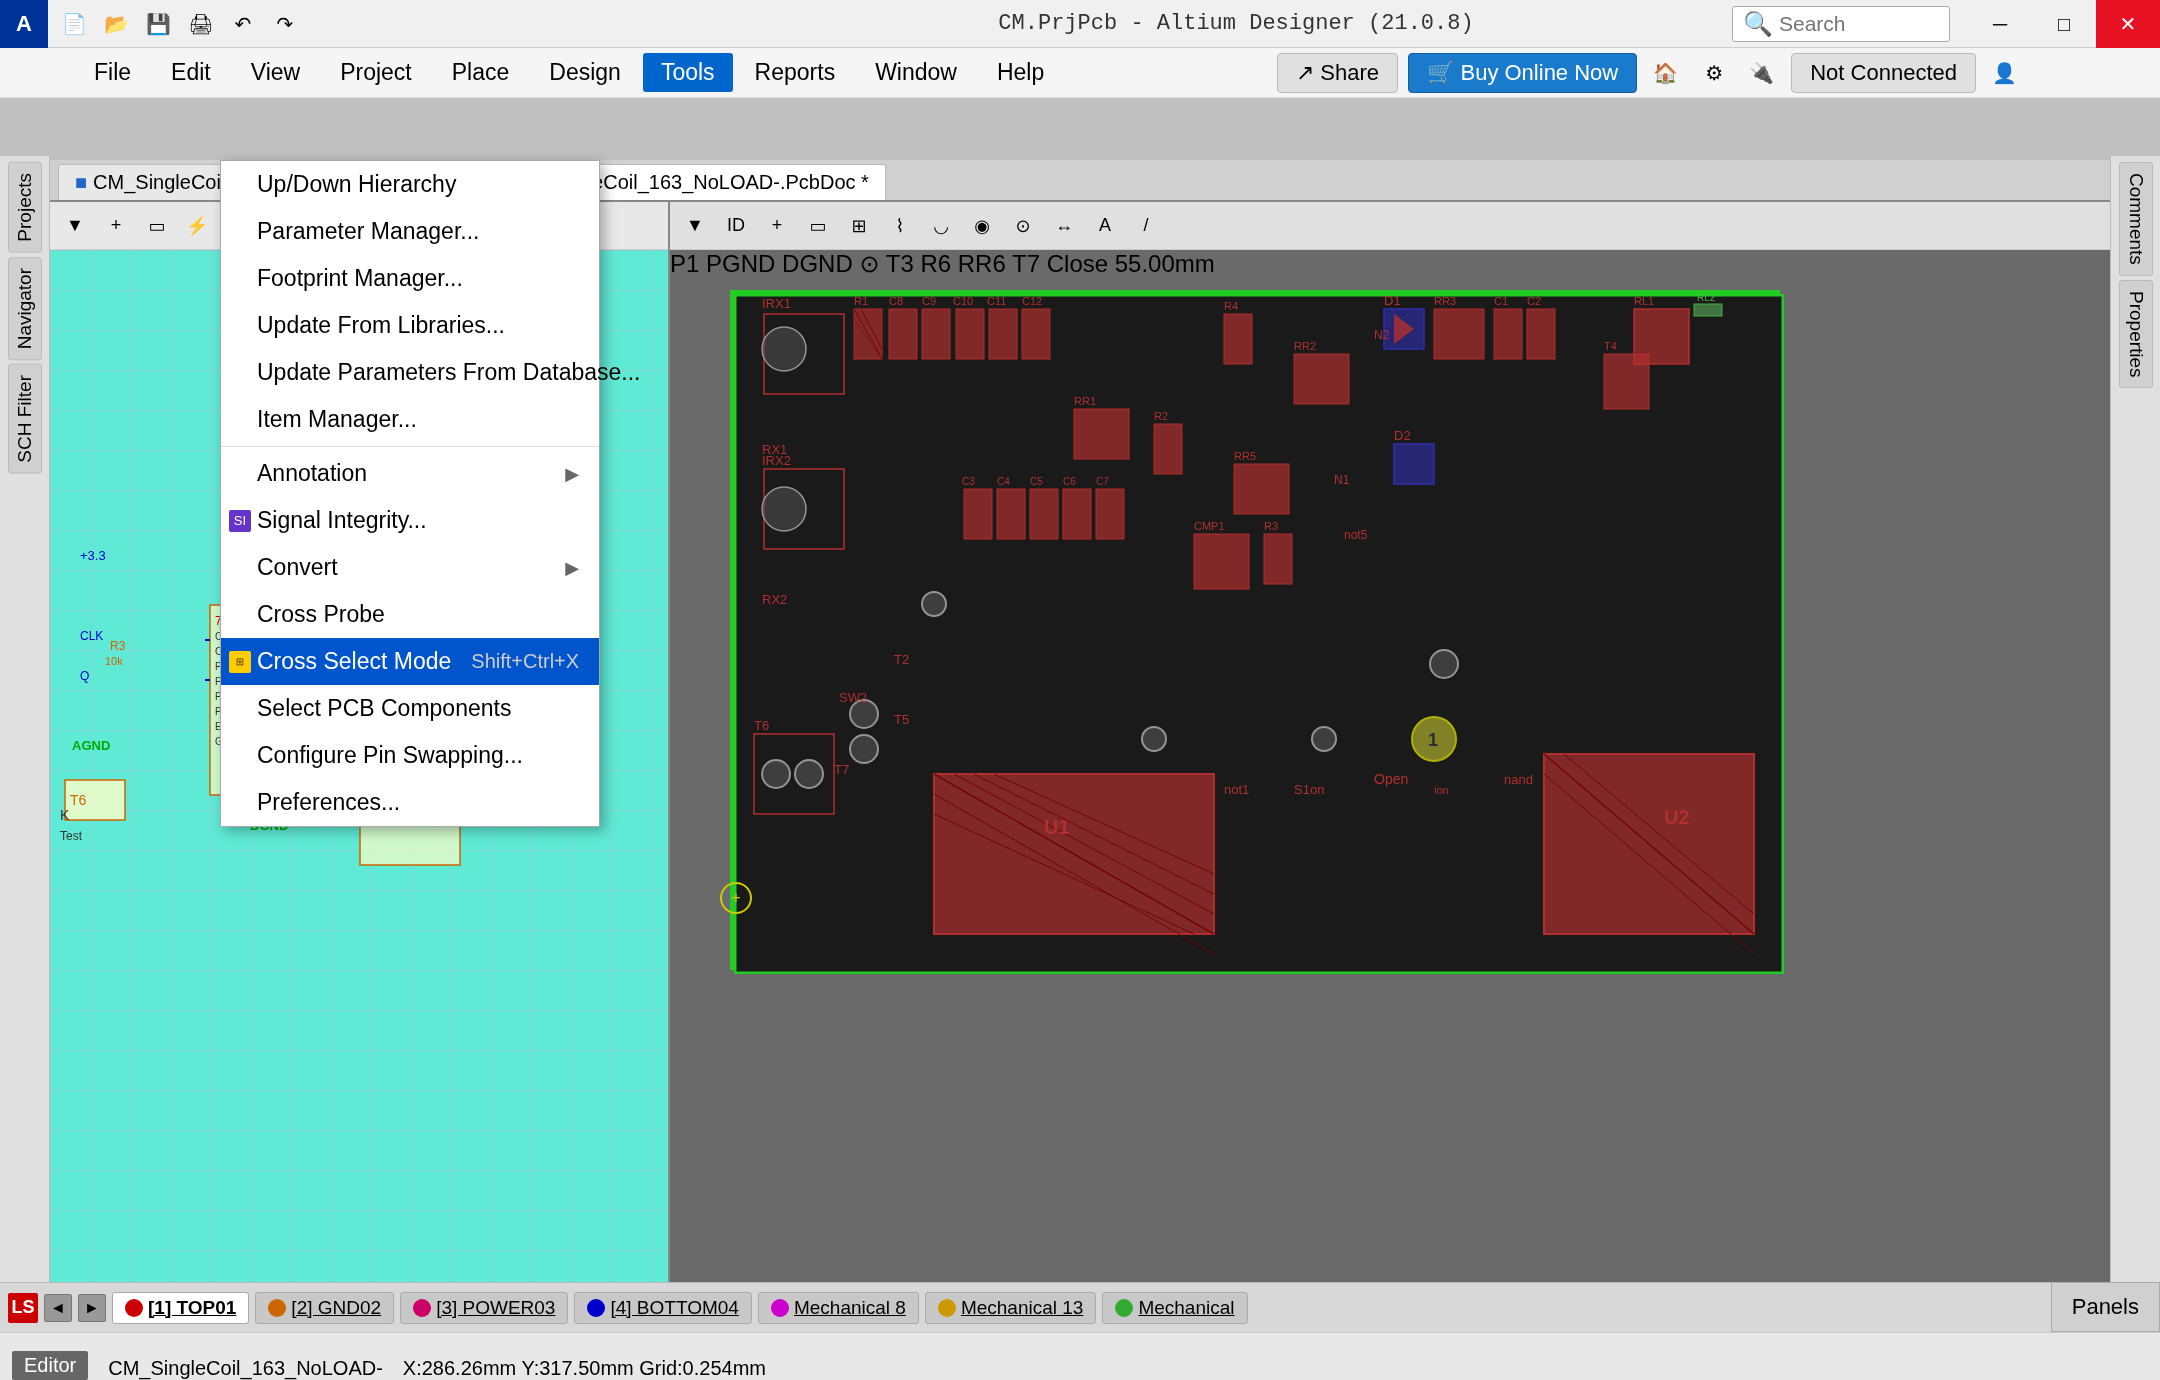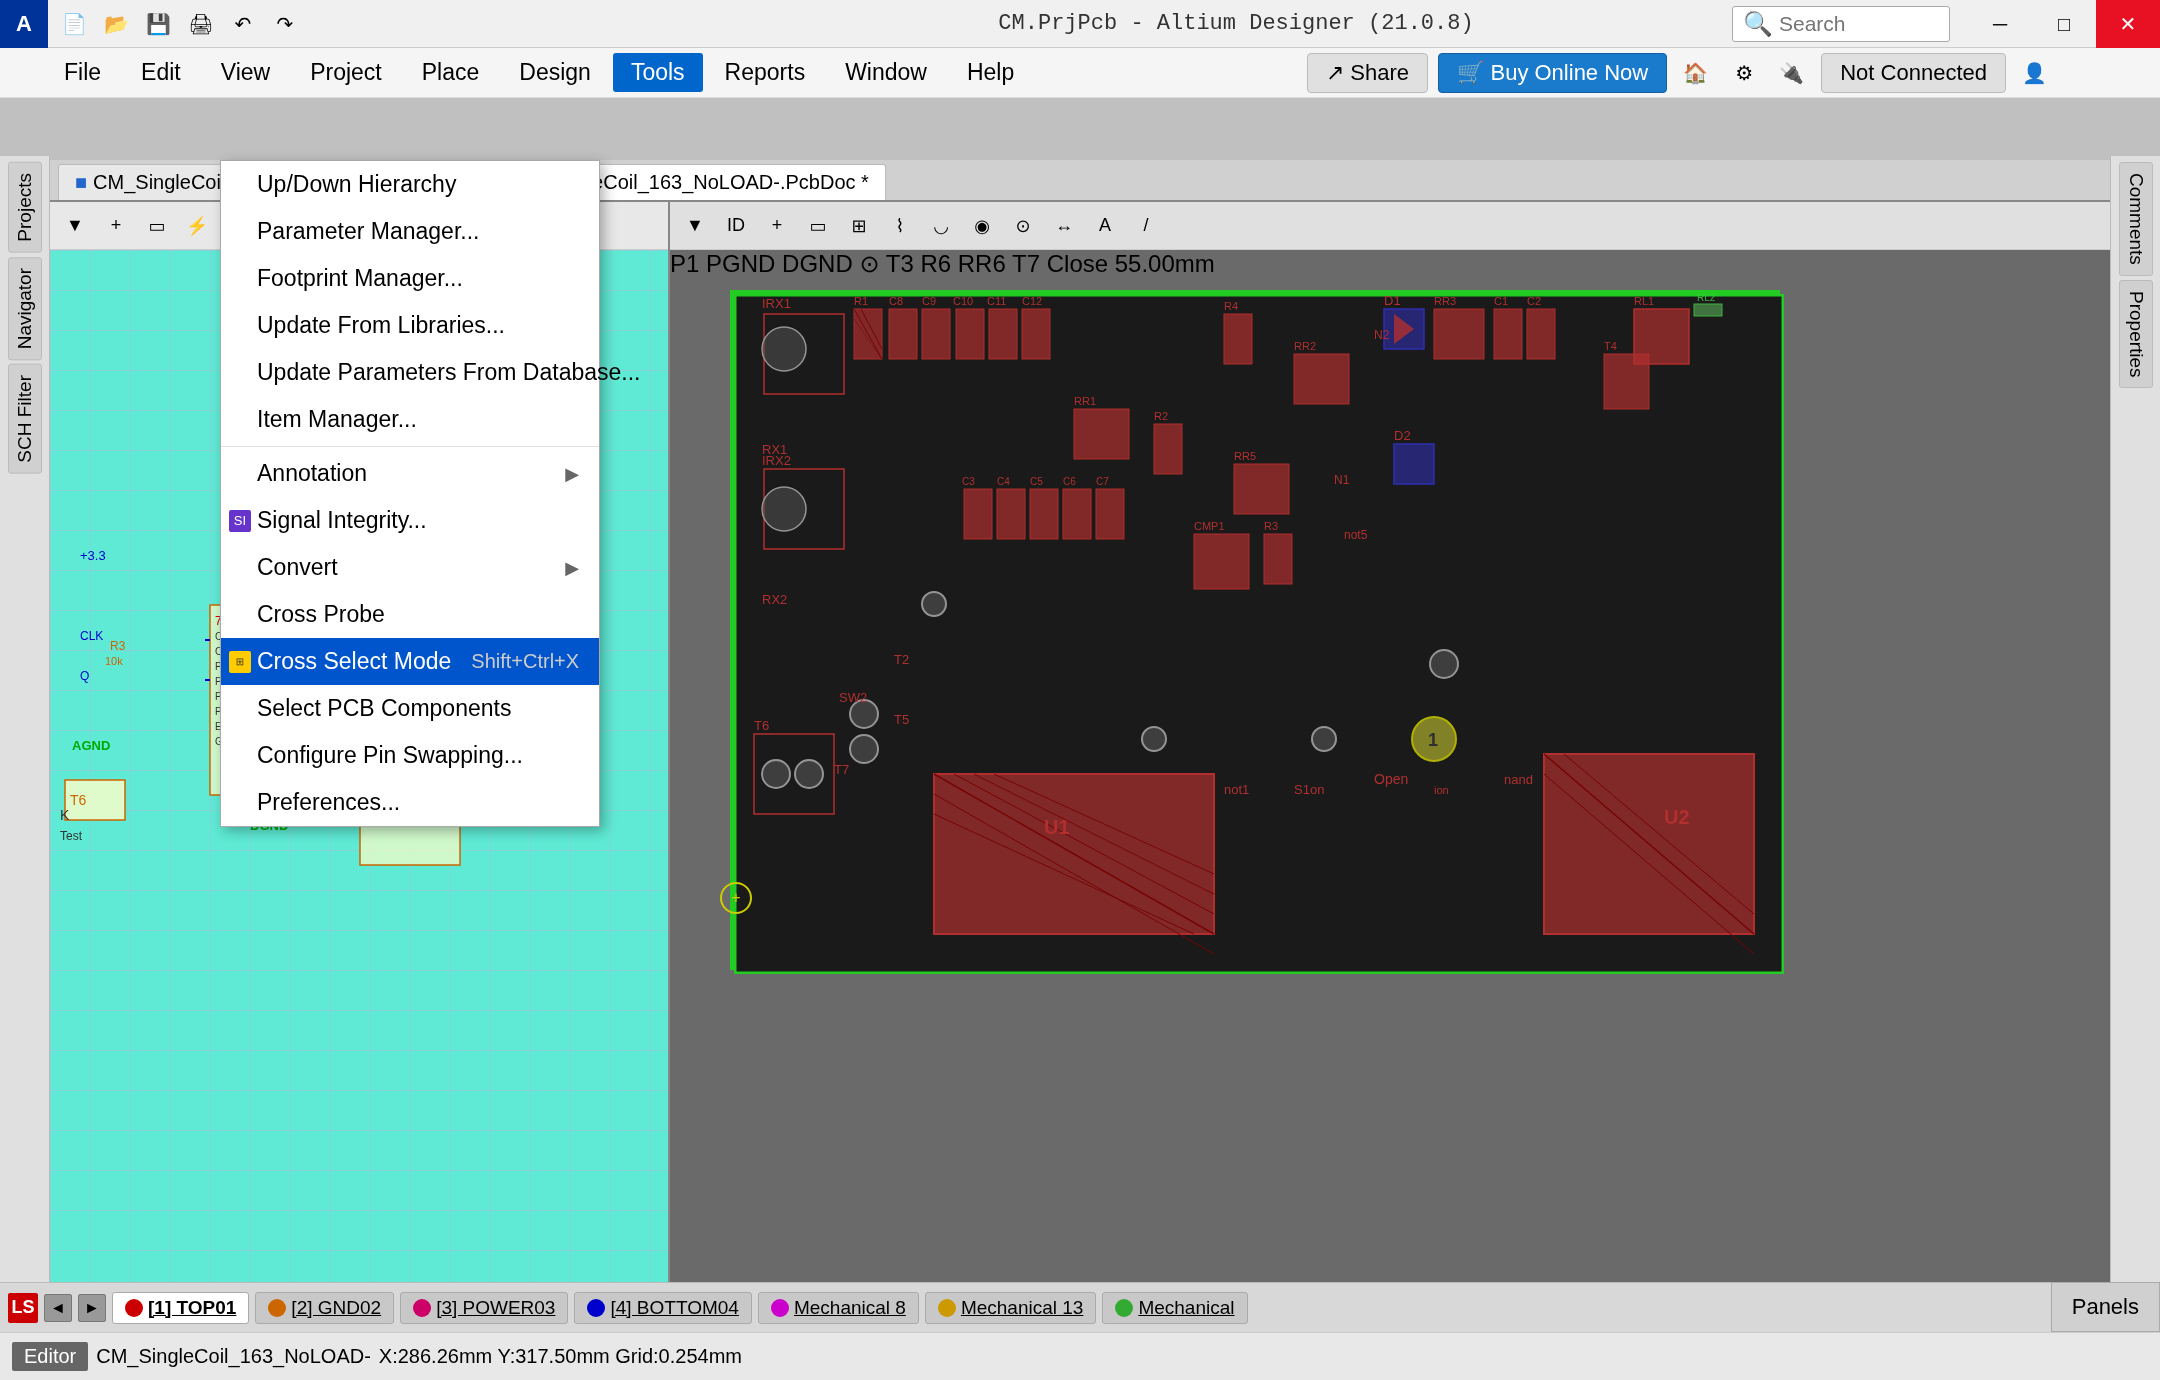--- a/index.html
+++ b/index.html
@@ -91,23 +91,23 @@
     
     #status-bar {
       position: absolute;
       bottom: 0;
       left: 0;
       right: 0;
       height: 48px;
       background: #e8e8e8;
       border-top: 1px solid #ccc;
       display: flex;
-      align-items: center;
+      align-items: flex-end;
       padding: 0 12px;
-      gap: 8px;
+      gap: 20px;
       font-size: 20px;
       z-index: 100;
     }
 
     
     #layer-bar {
       position: absolute;
       bottom: 48px;
       left: 0;
       right: 0;
@@ -358,21 +358,21 @@
       font-size: 21px;
       width: 160px;
     }
 
     #main-menu {
       height: 50px;
       background: #f5f5f5;
       display: flex;
       align-items: center;
       border-bottom: 1px solid #ddd;
-      padding: 0 46px;
+      padding: 0 76px;
       gap: 4px;
     }
     .mm-item {
       padding: 6px 18px;
       font-size: 23px;
       cursor: pointer;
       border-radius: 3px;
     }
     .mm-item.open { background: #0066cc; color: white; }
     .tb-btn {

